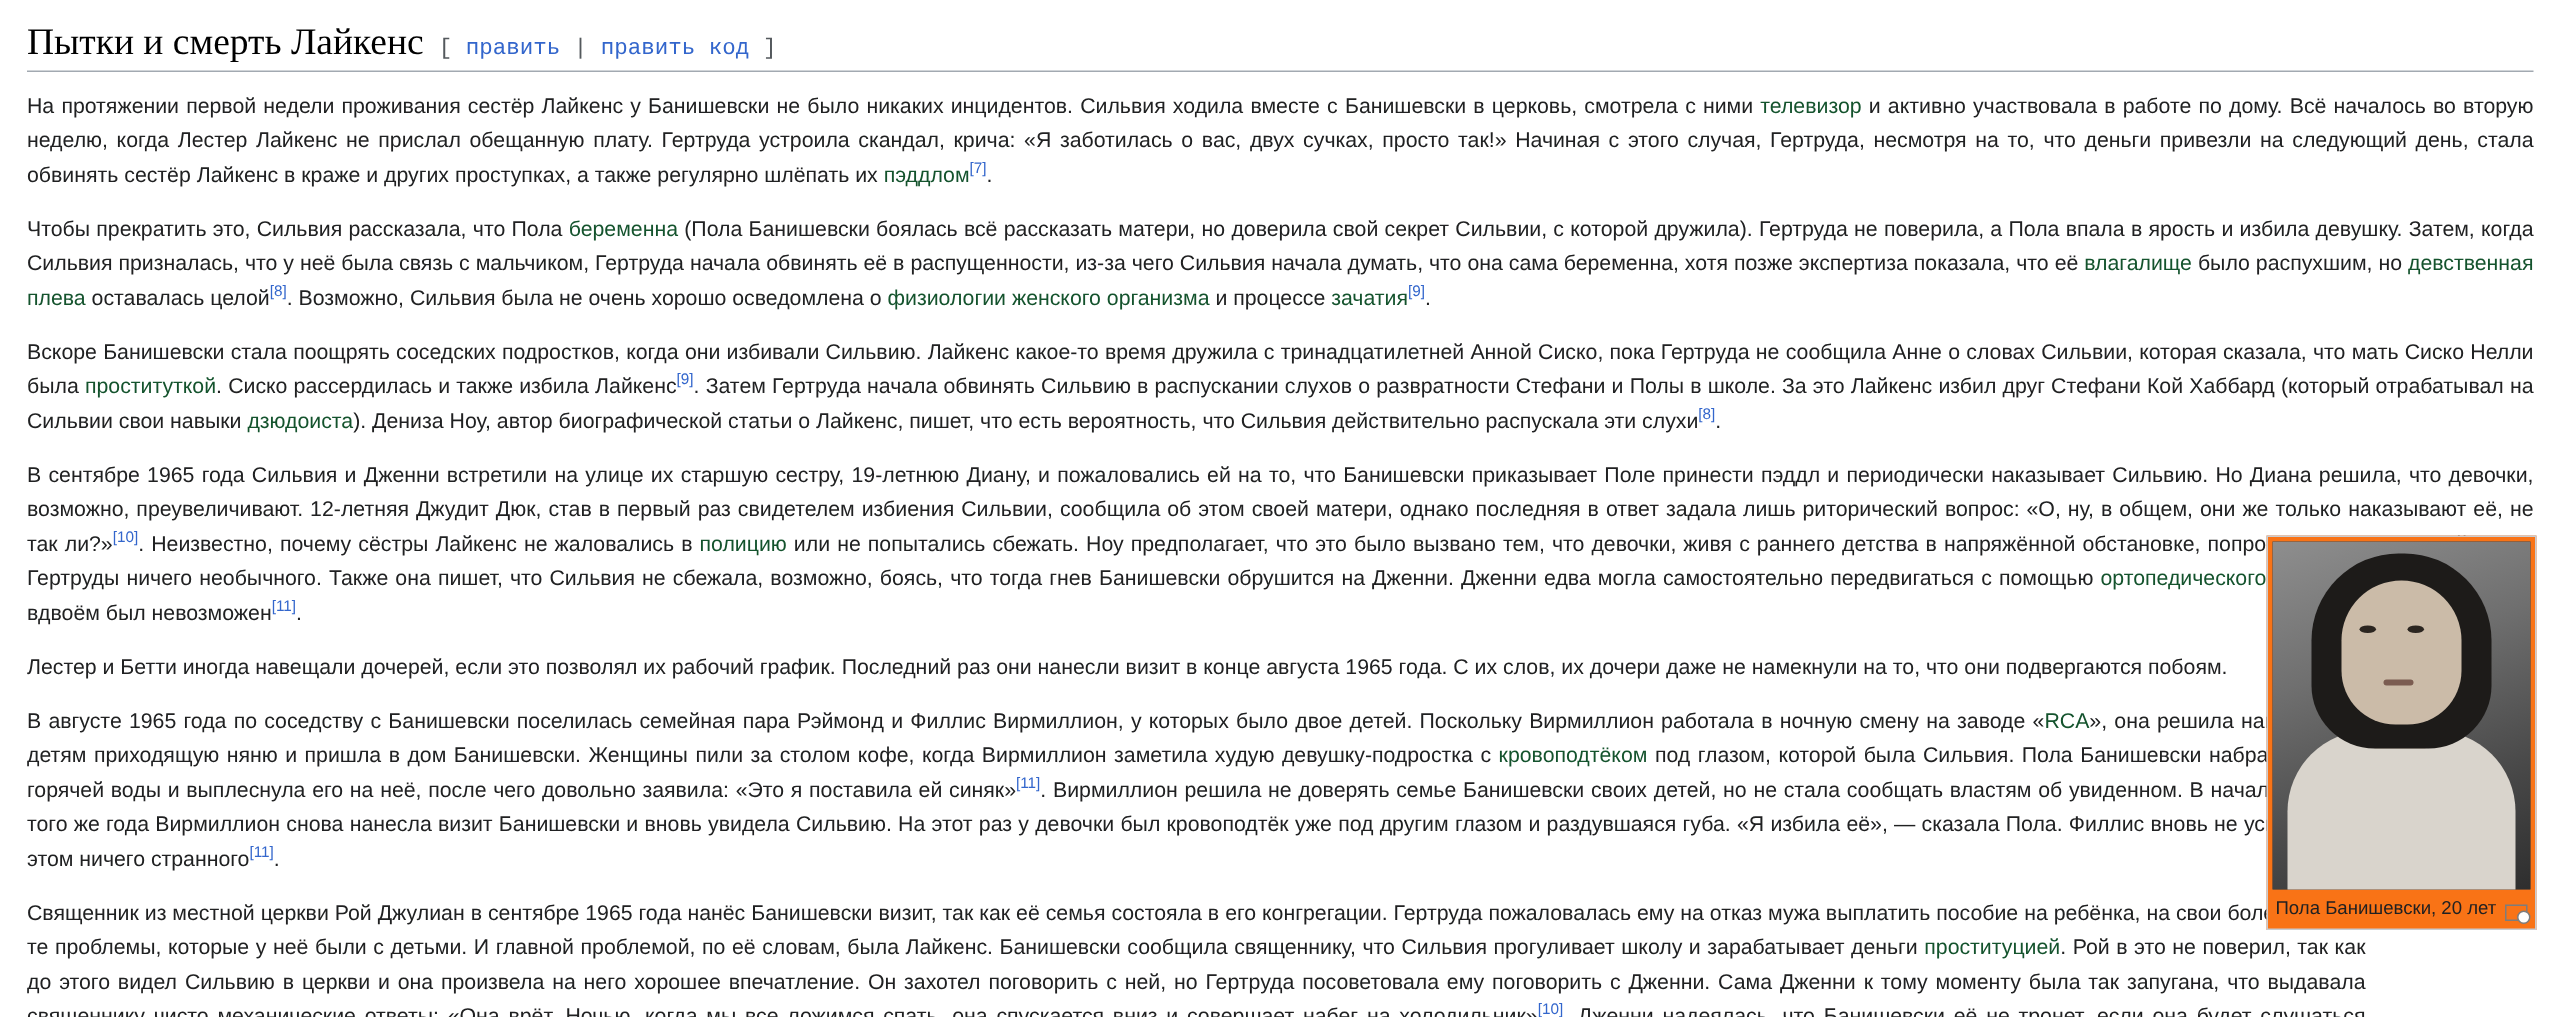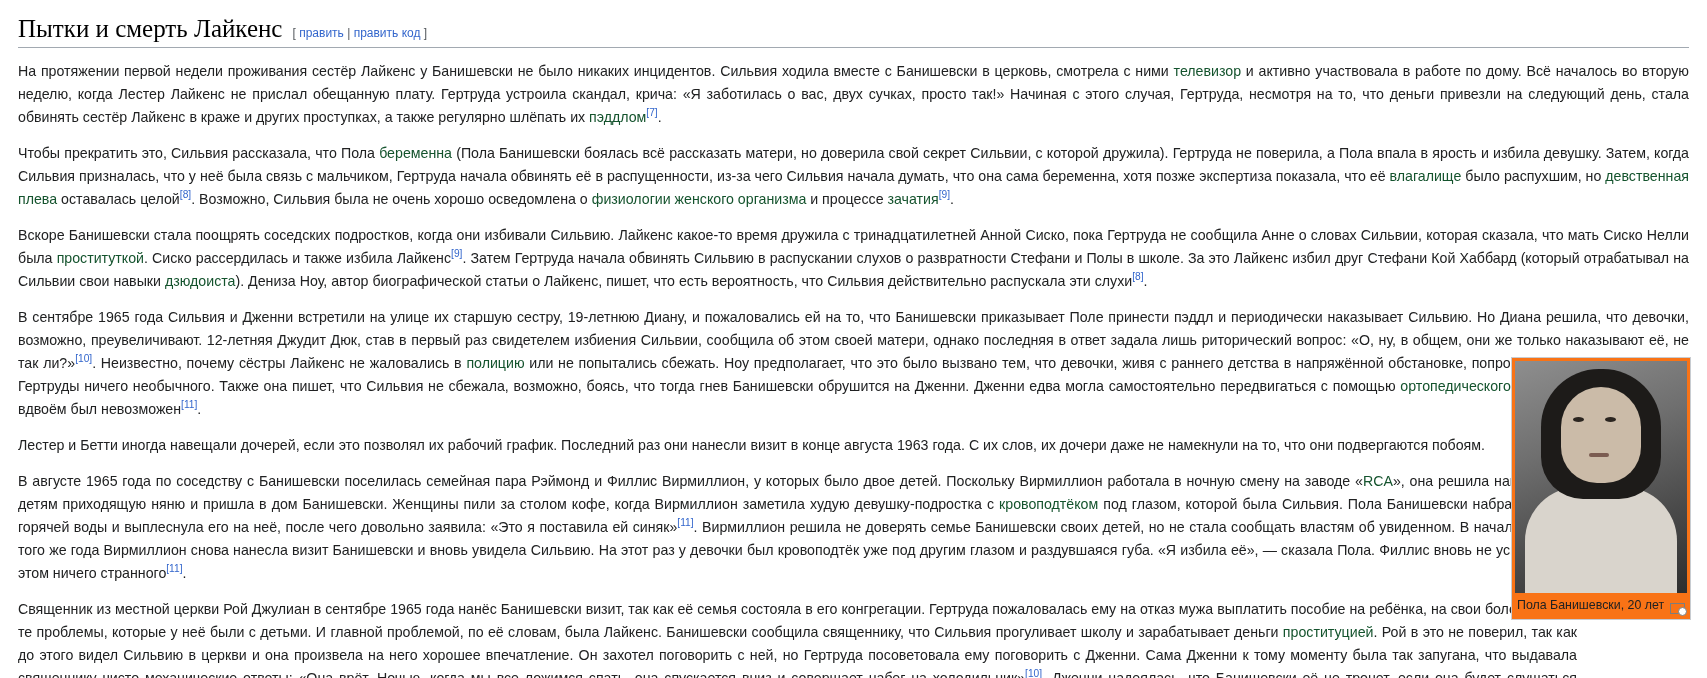--- a/index.html
+++ b/index.html
@@ -32,22 +32,22 @@
     font-family: "Liberation Serif", serif;
     font-weight: normal;
     font-size: 25px;
     line-height: 1.2;
     margin: 0;
     padding: 0;
     color: #000;
     text-align: center;
   }
   .editsection {
-    font-family: Liberation Sans, sans-serif;
-    font-size: 12px;
+    font-family: Liberation Mono, monospace;
+    font-size: 15px;
     color: #54595d;
     margin-left: 10px;
     white-space: nowrap;
   }
   .editsection .brk { color: #54595d; }
   .editsection a {
     color: #3366cc;
     text-decoration: none;
     cursor: pointer;
   }
@@ -204,21 +204,21 @@
       <a>править код</a>
       <span class="brk">]</span>
     </span>
   </div>
 
   <div class="body-text" id="article-body">
       <p><span>На протяжении первой недели проживания сестёр Лайкенс у Банишевски не было никаких инцидентов. Сильвия ходила вместе с Банишевски в церковь, смотрела с ними </span><a class="wl">телевизор</a><span> и активно участвовала в работе по дому. Всё началось во вторую неделю, когда Лестер Лайкенс не прислал обещанную плату. Гертруда устроила скандал, крича: «Я заботилась о вас, двух сучках, просто так!» Начиная с этого случая, Гертруда, несмотря на то, что деньги привезли на следующий день, стала обвинять сестёр Лайкенс в краже и других проступках, а также регулярно шлёпать их </span><a class="wl">пэддлом</a><sup class="ref"><a>[7]</a></sup><span>.</span></p>
       <p><span>Чтобы прекратить это, Сильвия рассказала, что Пола </span><a class="wl">беременна</a><span> (Пола Банишевски боялась всё рассказать матери, но доверила свой секрет Сильвии, с которой дружила). Гертруда не поверила, а Пола впала в ярость и избила девушку. Затем, когда Сильвия призналась, что у неё была связь с мальчиком, Гертруда начала обвинять её в распущенности, из-за чего Сильвия начала думать, что она сама беременна, хотя позже экспертиза показала, что её </span><a class="wl">влагалище</a><span> было распухшим, но </span><a class="wl">девственная плева</a><span> оставалась целой</span><sup class="ref"><a>[8]</a></sup><span>. Возможно, Сильвия была не очень хорошо осведомлена о </span><a class="wl">физиологии женского организма</a><span> и процессе </span><a class="wl">зачатия</a><sup class="ref"><a>[9]</a></sup><span>.</span></p>
       <p><span>Вскоре Банишевски стала поощрять соседских подростков, когда они избивали Сильвию. Лайкенс какое-то время дружила с тринадцатилетней Анной Сиско, пока Гертруда не сообщила Анне о словах Сильвии, которая сказала, что мать Сиско Нелли была </span><a class="wl">проституткой</a><span>. Сиско рассердилась и также избила Лайкенс</span><sup class="ref"><a>[9]</a></sup><span>. Затем Гертруда начала обвинять Сильвию в распускании слухов о развратности Стефани и Полы в школе. За это Лайкенс избил друг Стефани Кой Хаббард (который отрабатывал на Сильвии свои навыки </span><a class="wl">дзюдоиста</a><span>). Дениза Ноу, автор биографической статьи о Лайкенс, пишет, что есть вероятность, что Сильвия действительно распускала эти слухи</span><sup class="ref"><a>[8]</a></sup><span>.</span></p>
       <p><span>В сентябре 1965 года Сильвия и Дженни встретили на улице их старшую сестру, 19-летнюю Диану, и пожаловались ей на то, что Банишевски приказывает Поле принести пэддл и периодически наказывает Сильвию. Но Диана решила, что девочки, возможно, преувеличивают. 12-летняя Джудит Дюк, став в первый раз свидетелем избиения Сильвии, сообщила об этом своей матери, однако последняя в ответ задала лишь риторический вопрос: «О, ну, в общем, они же только наказывают её, не так ли?»</span><sup class="ref"><a>[10]</a></sup><span>. Неизвестно, почему сёстры Лайкенс не жаловались в </span><a class="wl">полицию</a><span> или не попытались сбежать. Ноу предполагает, что это было вызвано тем, что девочки, живя с раннего детства в напряжённой обстановке, попросту не видели в действиях Гертруды ничего необычного. Также она пишет, что Сильвия не сбежала, возможно, боясь, что тогда гнев Банишевски обрушится на Дженни. Дженни едва могла самостоятельно передвигаться с помощью </span><a class="wl">ортопедического</a><span> аппарата и поэтому побег вдвоём был невозможен</span><sup class="ref"><a>[11]</a></sup><span>.</span></p>
-      <p><span>Лестер и Бетти иногда навещали дочерей, если это позволял их рабочий график. Последний раз они нанесли визит в конце августа 1963 года. С их слов, их дочери даже не намекнули на то, что они подвергаются побоям.</span></p>
+      <p><span>Лестер и Бетти иногда навещали дочерей, если это позволял их рабочий график. Последний раз они нанесли визит в конце августа 1965 года. С их слов, их дочери даже не намекнули на то, что они подвергаются побоям.</span></p>
       <p class="col-narrow"><span>В августе 1965 года по соседству с Банишевски поселилась семейная пара Рэймонд и Филлис Вирмиллион, у которых было двое детей. Поскольку Вирмиллион работала в ночную смену на заводе «</span><a class="wl">RCA</a><span>», она решила найти своим детям приходящую няню и пришла в дом Банишевски. Женщины пили за столом кофе, когда Вирмиллион заметила худую девушку-подростка с </span><a class="wl">кровоподтёком</a><span> под глазом, которой была Сильвия. Пола Банишевски набрала стакан горячей воды и выплеснула его на неё, после чего довольно заявила: «Это я поставила ей синяк»</span><sup class="ref"><a>[11]</a></sup><span>. Вирмиллион решила не доверять семье Банишевски своих детей, но не стала сообщать властям об увиденном. В начале октября того же года Вирмиллион снова нанесла визит Банишевски и вновь увидела Сильвию. На этот раз у девочки был кровоподтёк уже под другим глазом и раздувшаяся губа. «Я избила её», — сказала Пола. Филлис вновь не усмотрела в этом ничего странного</span><sup class="ref"><a>[11]</a></sup><span>.</span></p>
       <p class="col-narrow"><span>Священник из местной церкви Рой Джулиан в сентябре 1965 года нанёс Банишевски визит, так как её семья состояла в его конгрегации. Гертруда пожаловалась ему на отказ мужа выплатить пособие на ребёнка, на свои болезни и все те проблемы, которые у неё были с детьми. И главной проблемой, по её словам, была Лайкенс. Банишевски сообщила священнику, что Сильвия прогуливает школу и зарабатывает деньги </span><a class="wl">проституцией</a><span>. Рой в это не поверил, так как до этого видел Сильвию в церкви и она произвела на него хорошее впечатление. Он захотел поговорить с ней, но Гертруда посоветовала ему поговорить с Дженни. Сама Дженни к тому моменту была так запугана, что выдавала священнику чисто механические ответы: «Она врёт. Ночью, когда мы все ложимся спать, она спускается вниз и совершает набег на холодильник»</span><sup class="ref"><a>[10]</a></sup><span>. Дженни надеялась, что Банишевски её не тронет, если она будет слушаться Гертруду. Спустя несколько недель Джулиан снова пришёл к ним. Гертруда вновь пожаловалась на Сильвию, потому что девушка, по её словам, распускает в школе слухи о </span></p>
     </div>
 
   <div class="thumb">
     <div class="thumb-img">
       <div class="portrait-bg"></div>
       <div class="portrait-body"></div>
       <div class="portrait-neck"></div>
       <div class="portrait-hair"></div>

